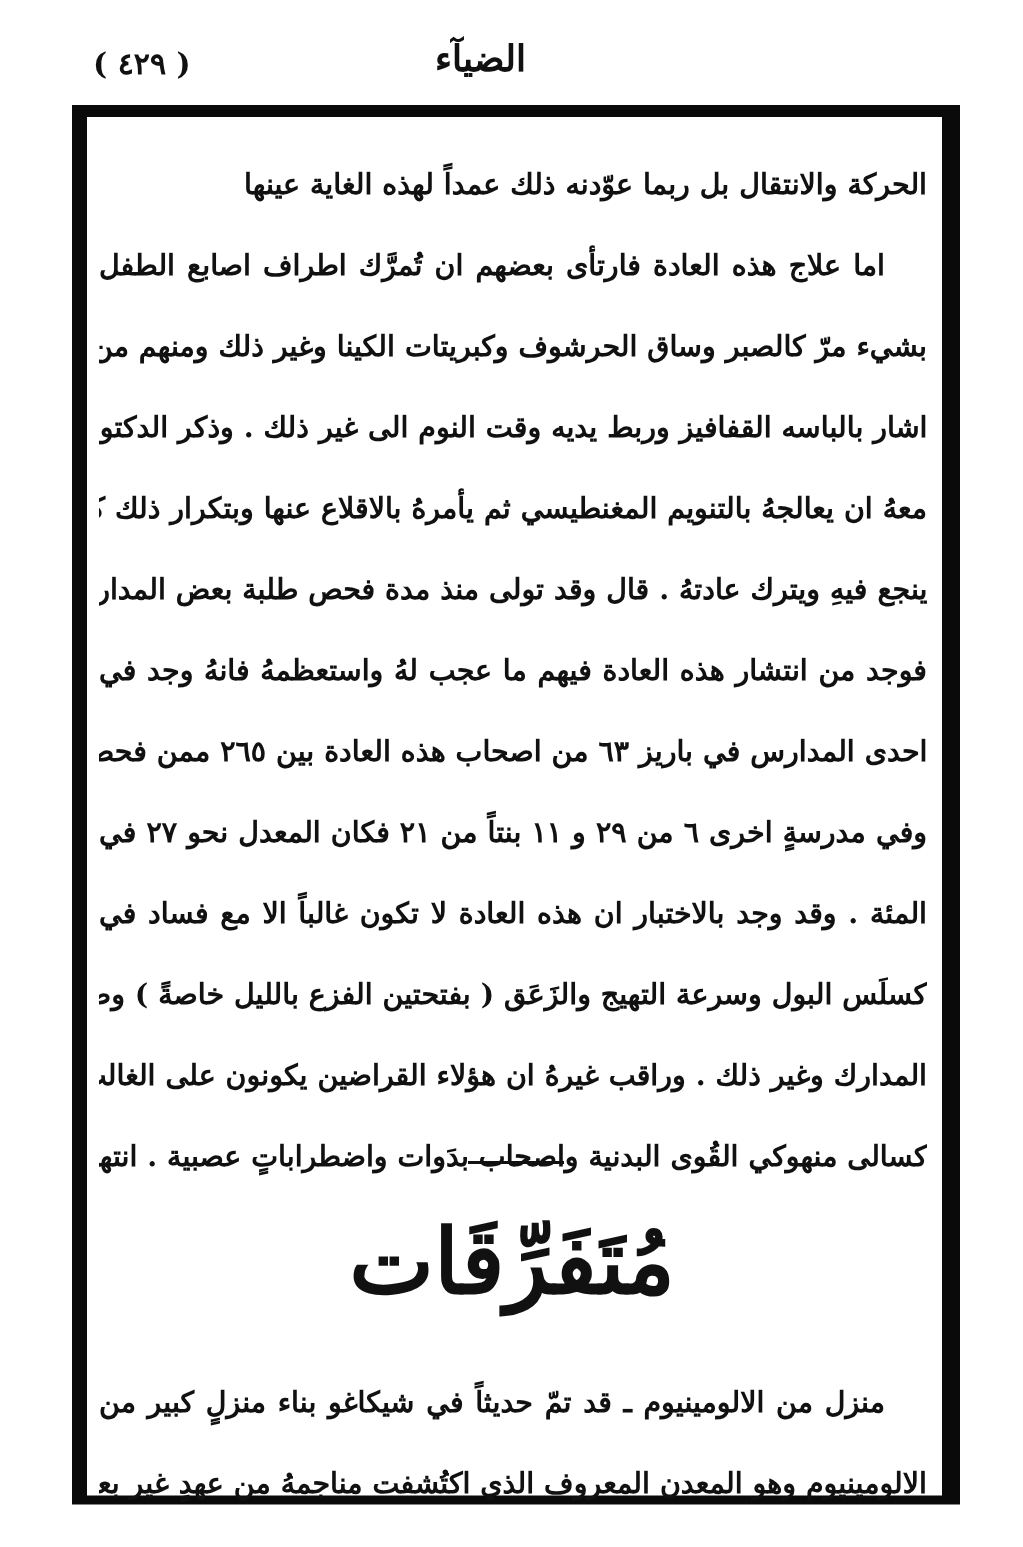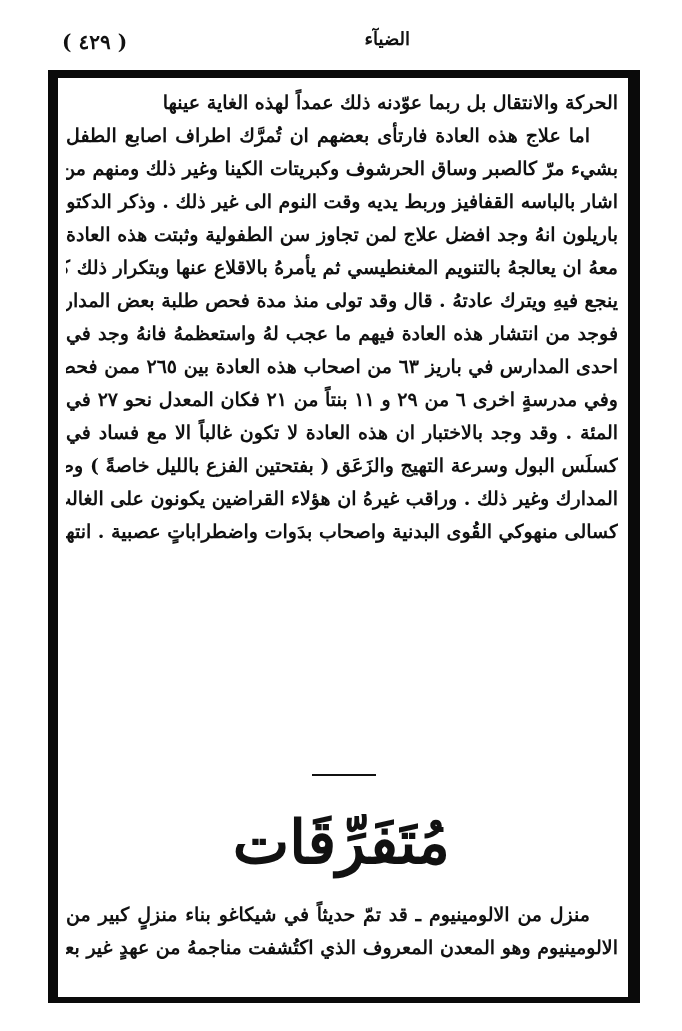--- a/index.html
+++ b/index.html
@@ -27,24 +27,24 @@
       text-align: left;
       direction: rtl;
       unicode-bidi: plaintext;
     }
     .running-title {
       position: absolute;
       left: 290px;
       top: 22px;
       width: 120px;
       height: 34px;
-      font-size: 18px;
+      font-size: 24px;
       font-weight: bold;
       line-height: 34px;
-      text-align: right;
+      text-align: left;
       direction: rtl;
     }
     .frame {
       position: absolute;
       left: 48px;
       top: 70px;
       width: 592px;
       height: 933px;
       box-sizing: border-box;
       border-top: 8px solid #0a0a0a;
@@ -64,20 +64,21 @@
       font-weight: bold;
       line-height: 33px;
     }
     .line {
       display: block;
       height: 33px;
       white-space: nowrap;
       overflow: hidden;
       text-align: justify;
       text-align-last: justify;
+      margin-top: 21px;
     }
     .line.first {
       text-align-last: right;
       padding-right: 0;
     }
     .line.indent {
       padding-right: 28px;
     }
     .separator {
       position: absolute;
@@ -116,21 +117,20 @@
 <div class="page-number">( ٤٢٩ )</div>
 <div class="running-title">الضيآء</div>
 
 <div class="frame"></div>
 
 <div class="body-text">
   <span class="line first">الحركة والانتقال بل ربما عوّدنه ذلك عمداً لهذه الغاية عينها</span>
   <span class="line indent">اما علاج هذه العادة فارتأى بعضهم ان تُمرَّك اطراف اصابع الطفل</span>
   <span class="line">بشيء مرّ كالصبر وساق الحرشوف وكبريتات الكينا وغير ذلك ومنهم من</span>
   <span class="line">اشار بالباسه القفافيز وربط يديه وقت النوم الى غير ذلك . وذكر الدكتور</span>
-  <span class="line">باريلون انهُ وجد افضل علاج لمن تجاوز سن الطفولية وثبتت هذه العادة</span>
   <span class="line">معهُ ان يعالجهُ بالتنويم المغنطيسي ثم يأمرهُ بالاقلاع عنها وبتكرار ذلك كان</span>
   <span class="line">ينجع فيهِ ويترك عادتهُ . قال وقد تولى منذ مدة فحص طلبة بعض المدارس</span>
   <span class="line">فوجد من انتشار هذه العادة فيهم ما عجب لهُ واستعظمهُ فانهُ وجد في</span>
   <span class="line">احدى المدارس في باريز ٦٣ من اصحاب هذه العادة بين ٢٦٥ ممن فحصهم</span>
   <span class="line">وفي مدرسةٍ اخرى ٦ من ٢٩ و ١١ بنتاً من ٢١ فكان المعدل نحو ٢٧ في</span>
   <span class="line">المئة . وقد وجد بالاختبار ان هذه العادة لا تكون غالباً الا مع فساد في</span>
   <span class="line">كسلَس البول وسرعة التهيج والزَعَق ( بفتحتين الفزع بالليل خاصةً ) وضعف</span>
   <span class="line">المدارك وغير ذلك . وراقب غيرهُ ان هؤلاء القراضين يكونون على الغالب</span>
   <span class="line">كسالى منهوكي القُوى البدنية واصحاب بدَوات واضطراباتٍ عصبية . انتهى</span>
 </div>

